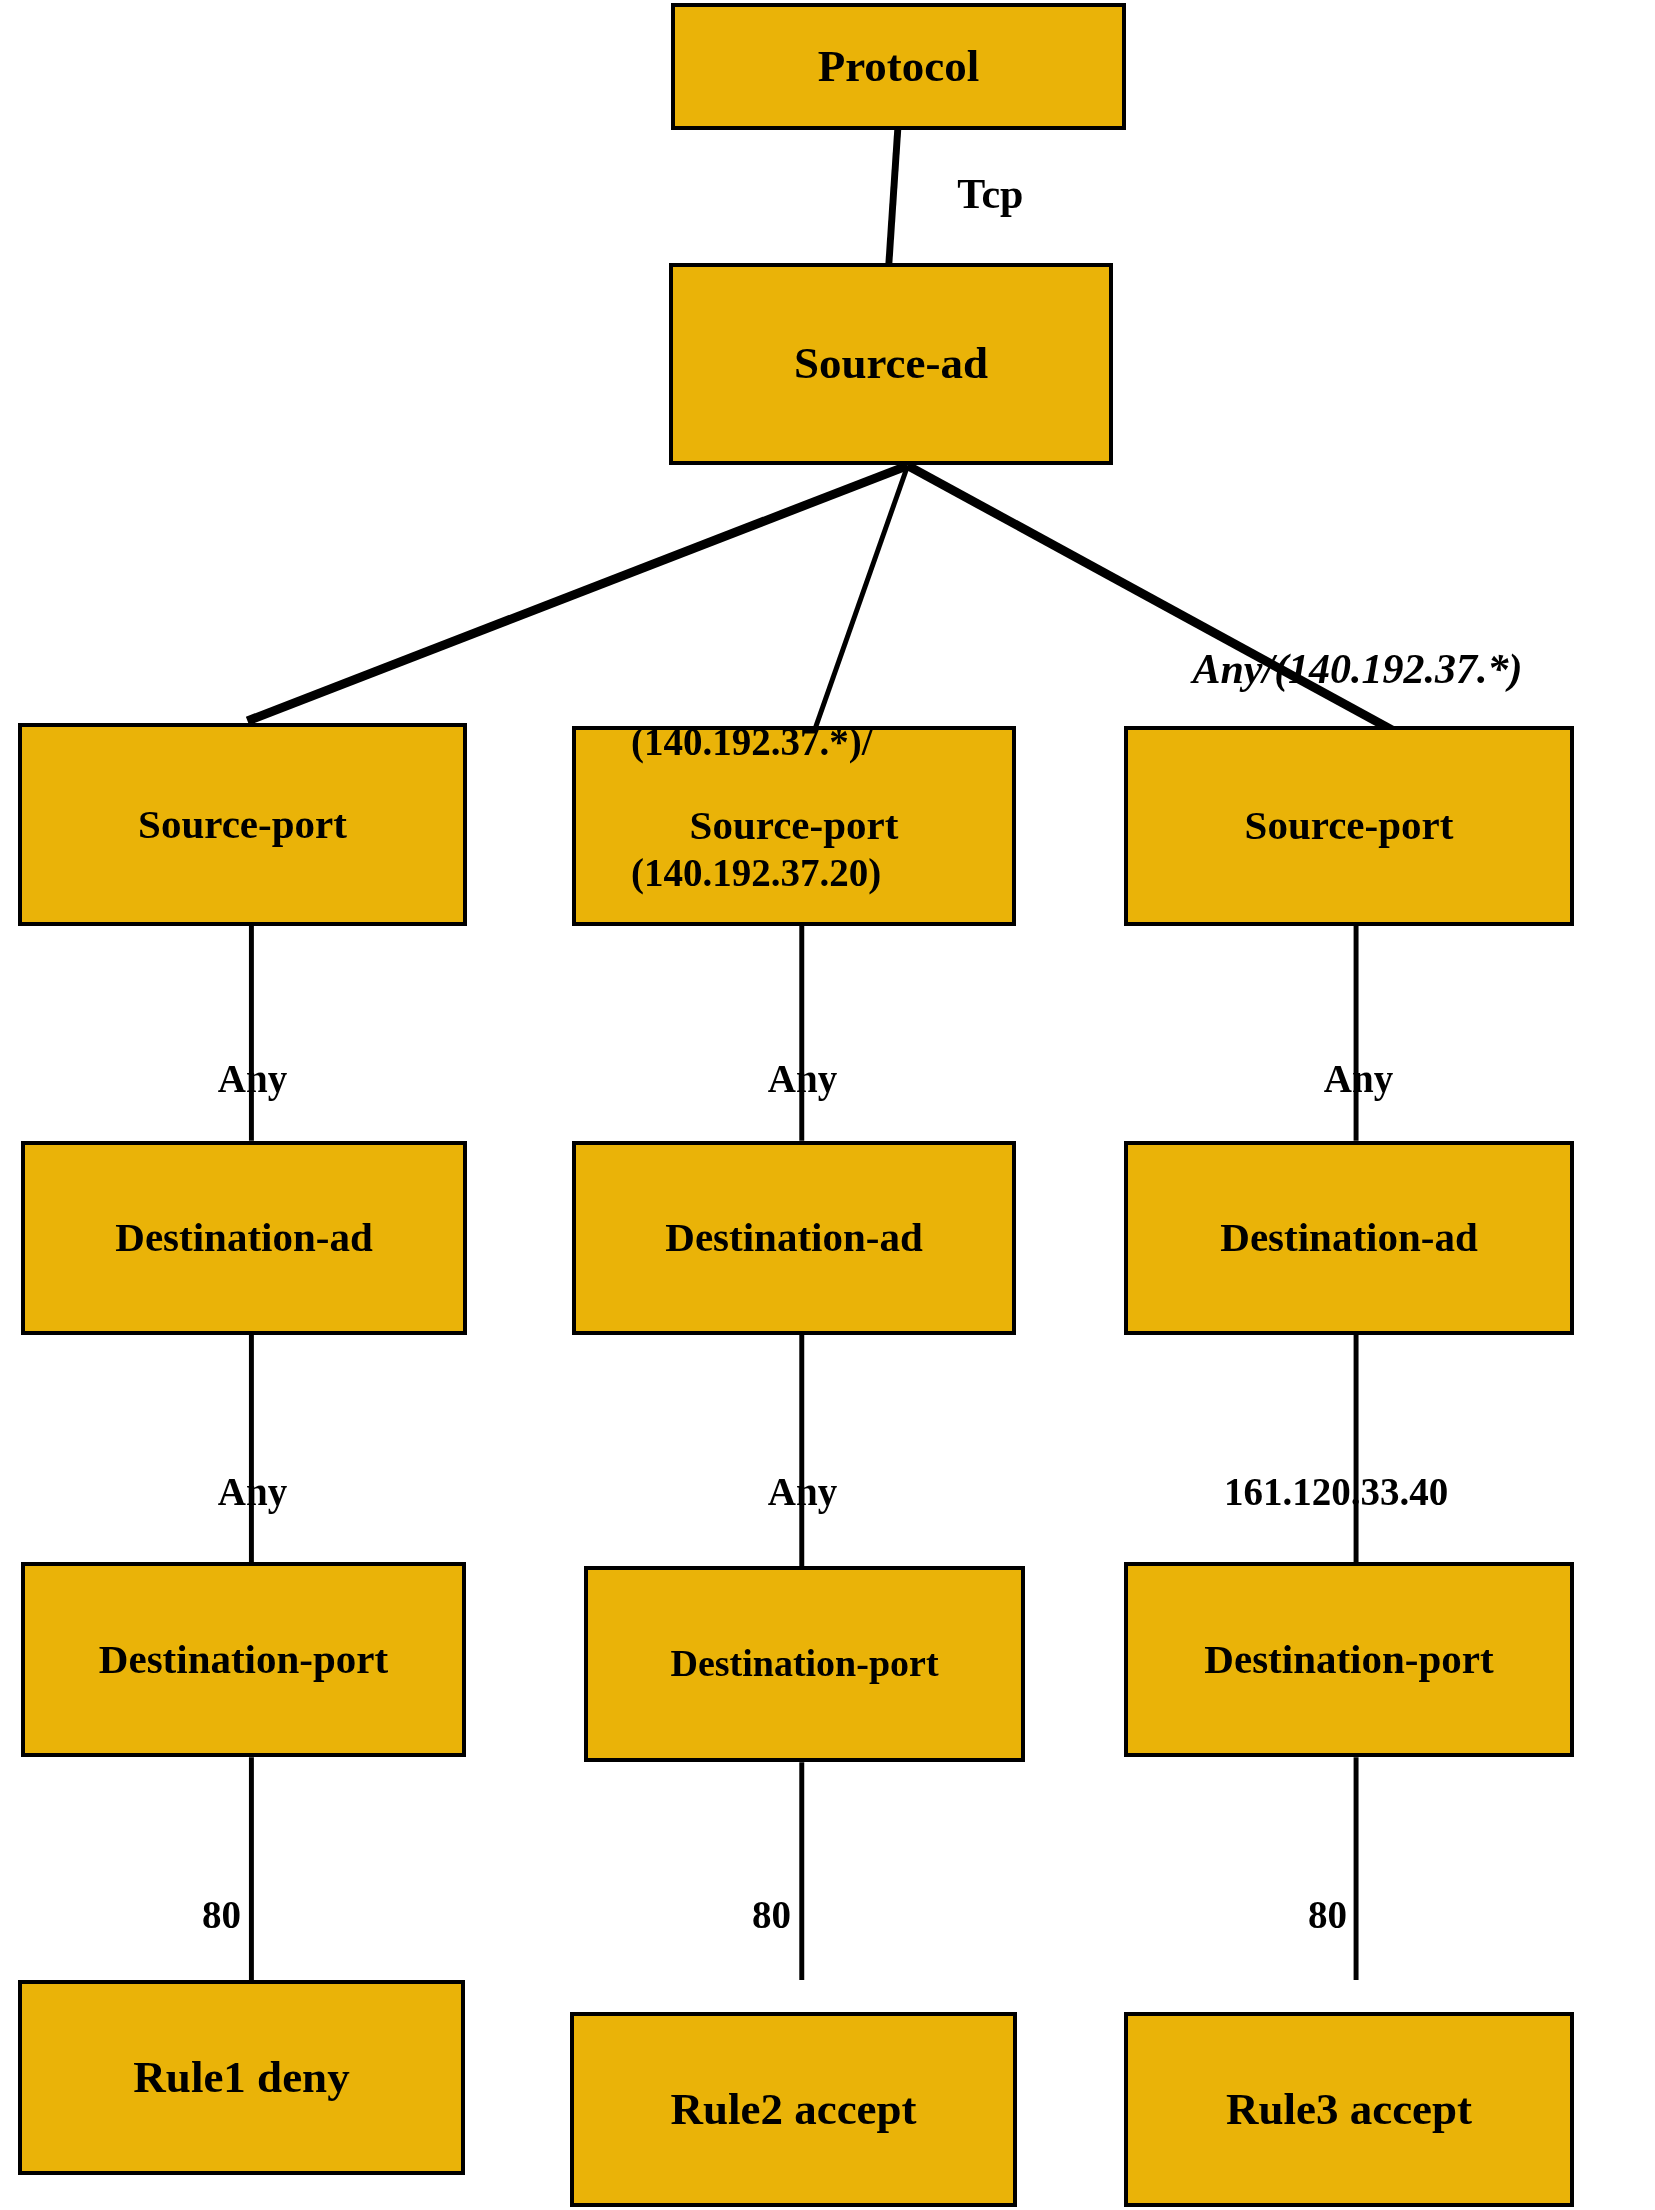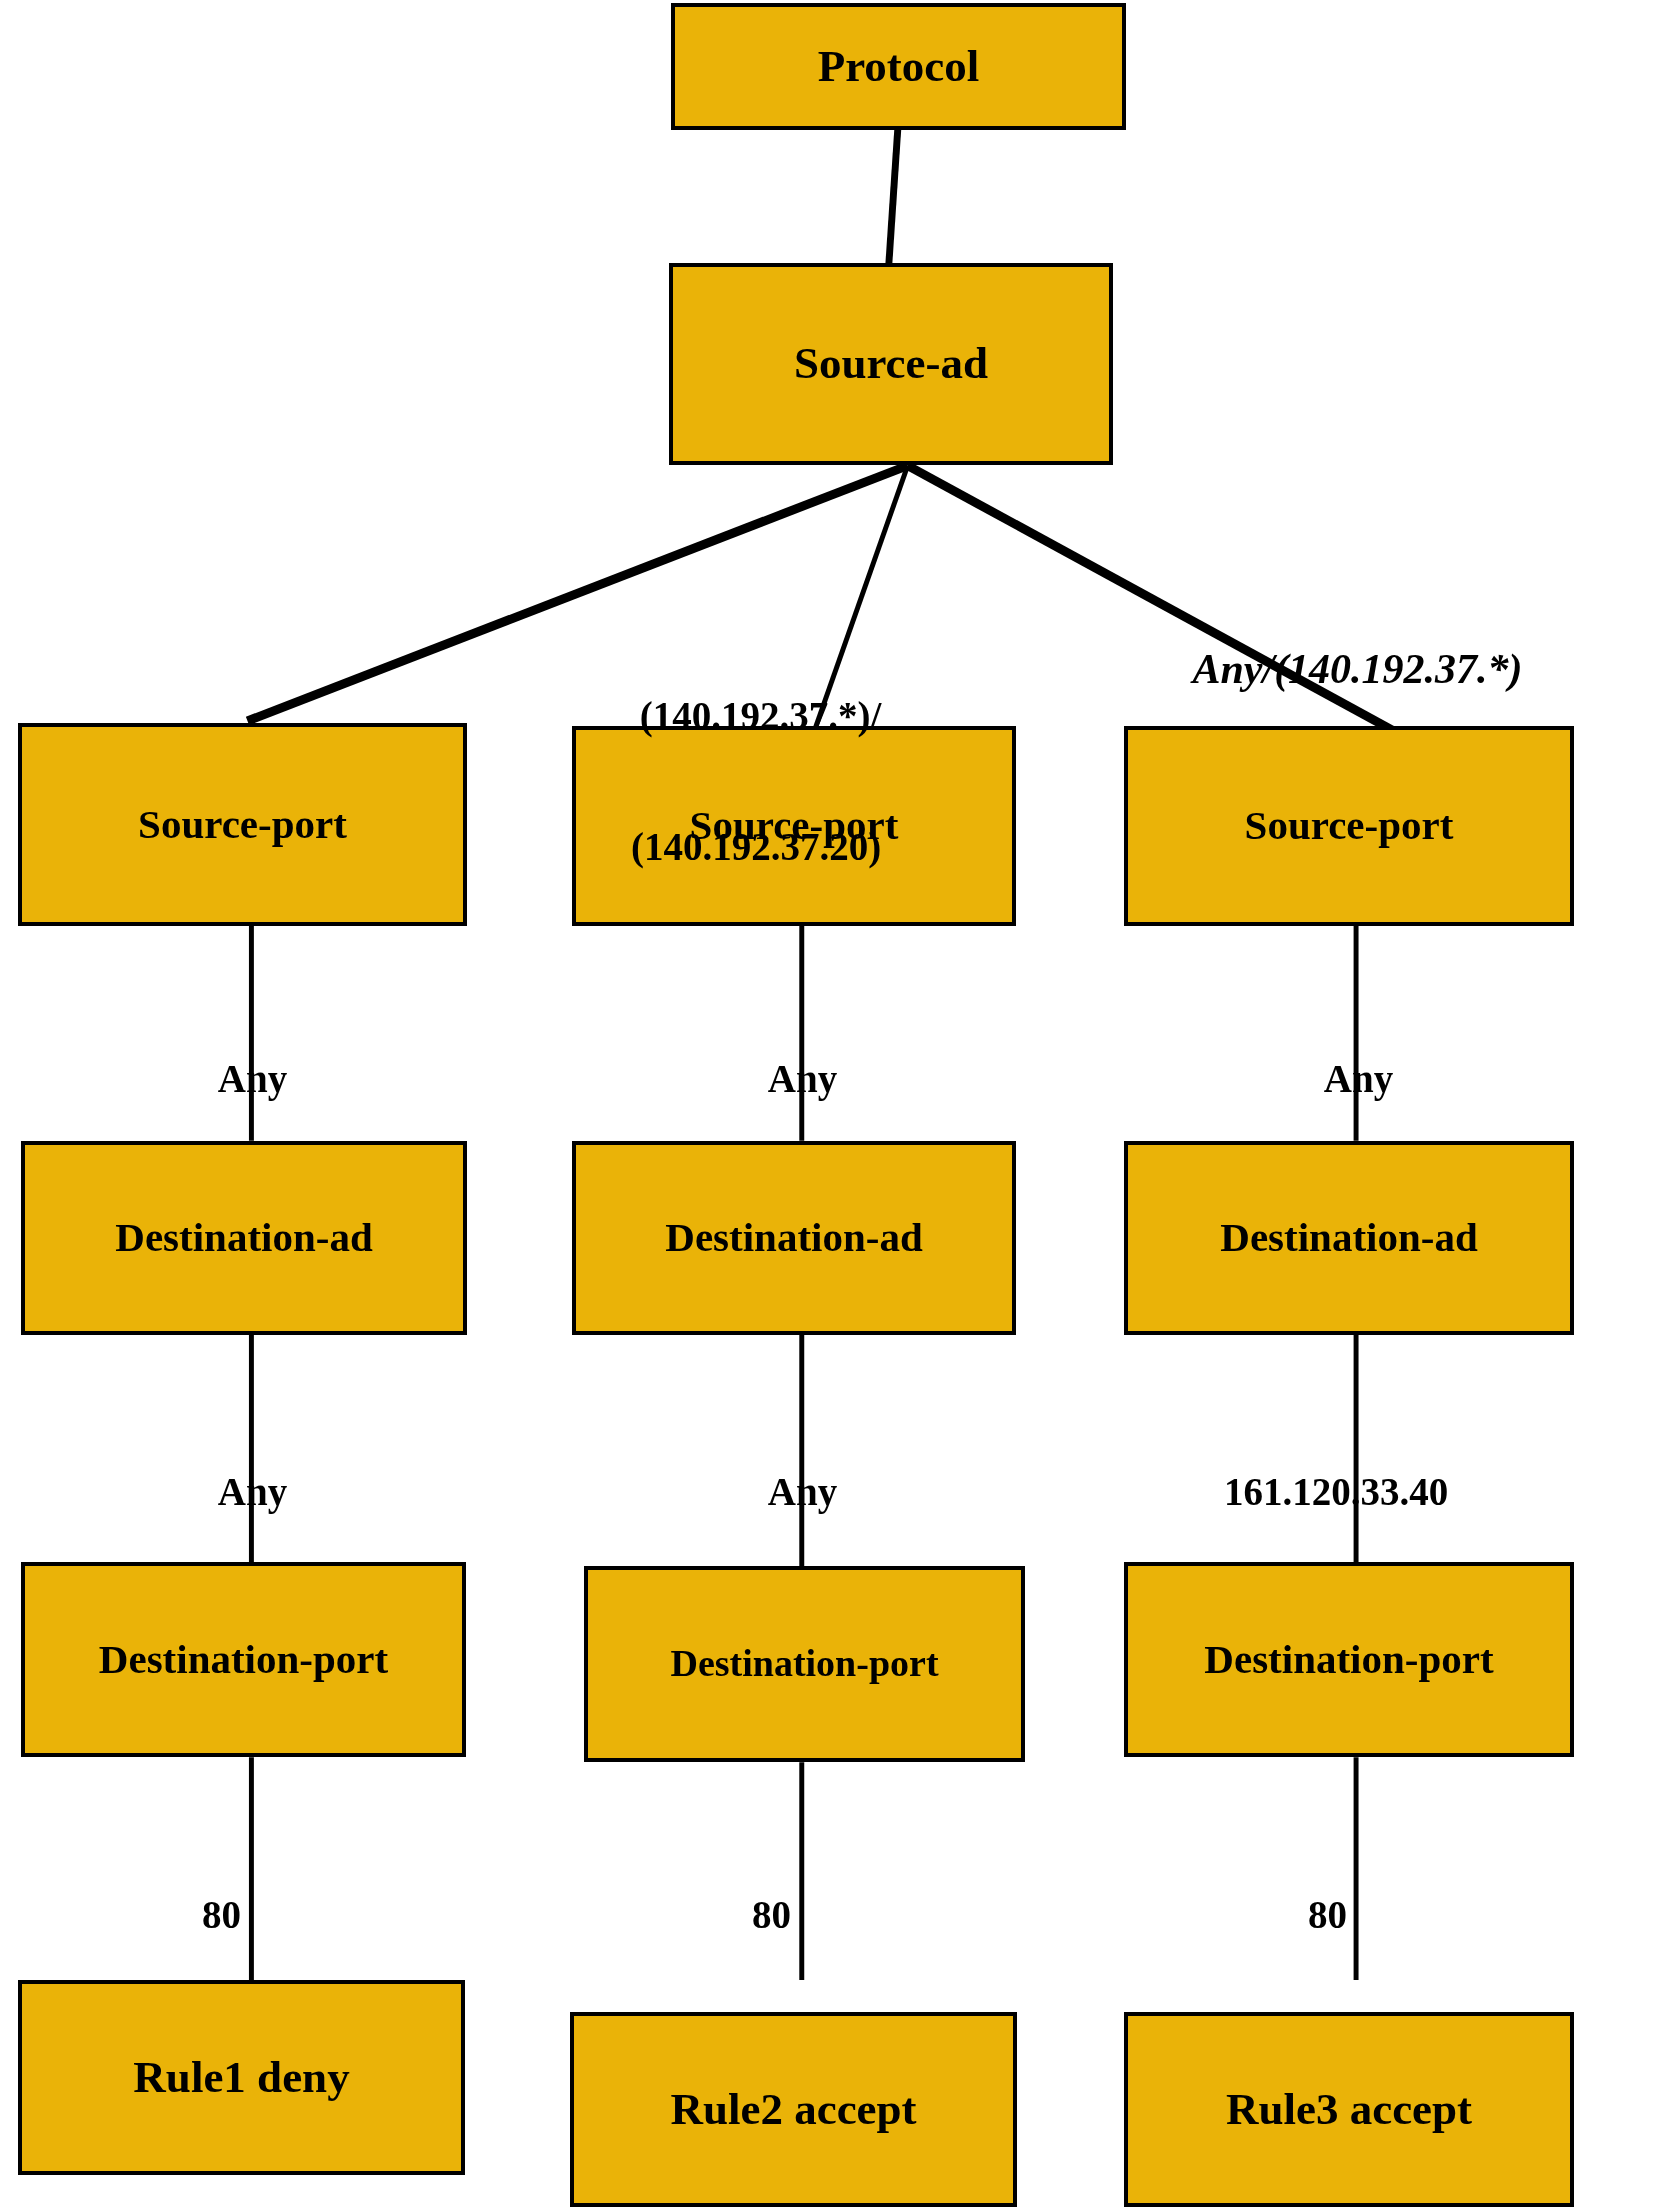--- a/index.html
+++ b/index.html
@@ -75,27 +75,30 @@
 
     <line x1="1370" y1="935" x2="1370" y2="1152" stroke="#000" stroke-width="5"></line>
     <line x1="1370" y1="1348" x2="1370" y2="1578" stroke="#000" stroke-width="5"></line>
     <line x1="1370" y1="1775" x2="1370" y2="2000" stroke="#000" stroke-width="5"></line>
   </svg>
 
   <div class="node node-lg" style="left:671px; top:3px; width:455px; height:127px;">
     <span>Protocol</span>
   </div>
 
+  <div class="edge-label lbl-lg" style="left:916px; top:124px;">
+    <span>Tcp</span>
+  </div>
 
   <div class="node node-lg" style="left:669px; top:263px; width:444px; height:202px;">
     <span>Source-ad</span>
   </div>
 
 
-  <div class="edge-label lbl-md" style="left:631px; top:607px; text-align:right;">
+  <div class="edge-label lbl-md" style="left:631px; top:633px; text-align:left;">
     <div>(140.192.37.*)/</div>
     <div>(140.192.37.20)</div>
   </div>
 
   <div class="edge-label lbl-lg" style="left:1152px; top:599px;font-style:italic;">
     <span>Any/(140.192.37.*)</span>
   </div>
 
   <div class="node node-md" style="left:18px; top:723px; width:449px; height:203px;">
     <span>Source-port</span>

